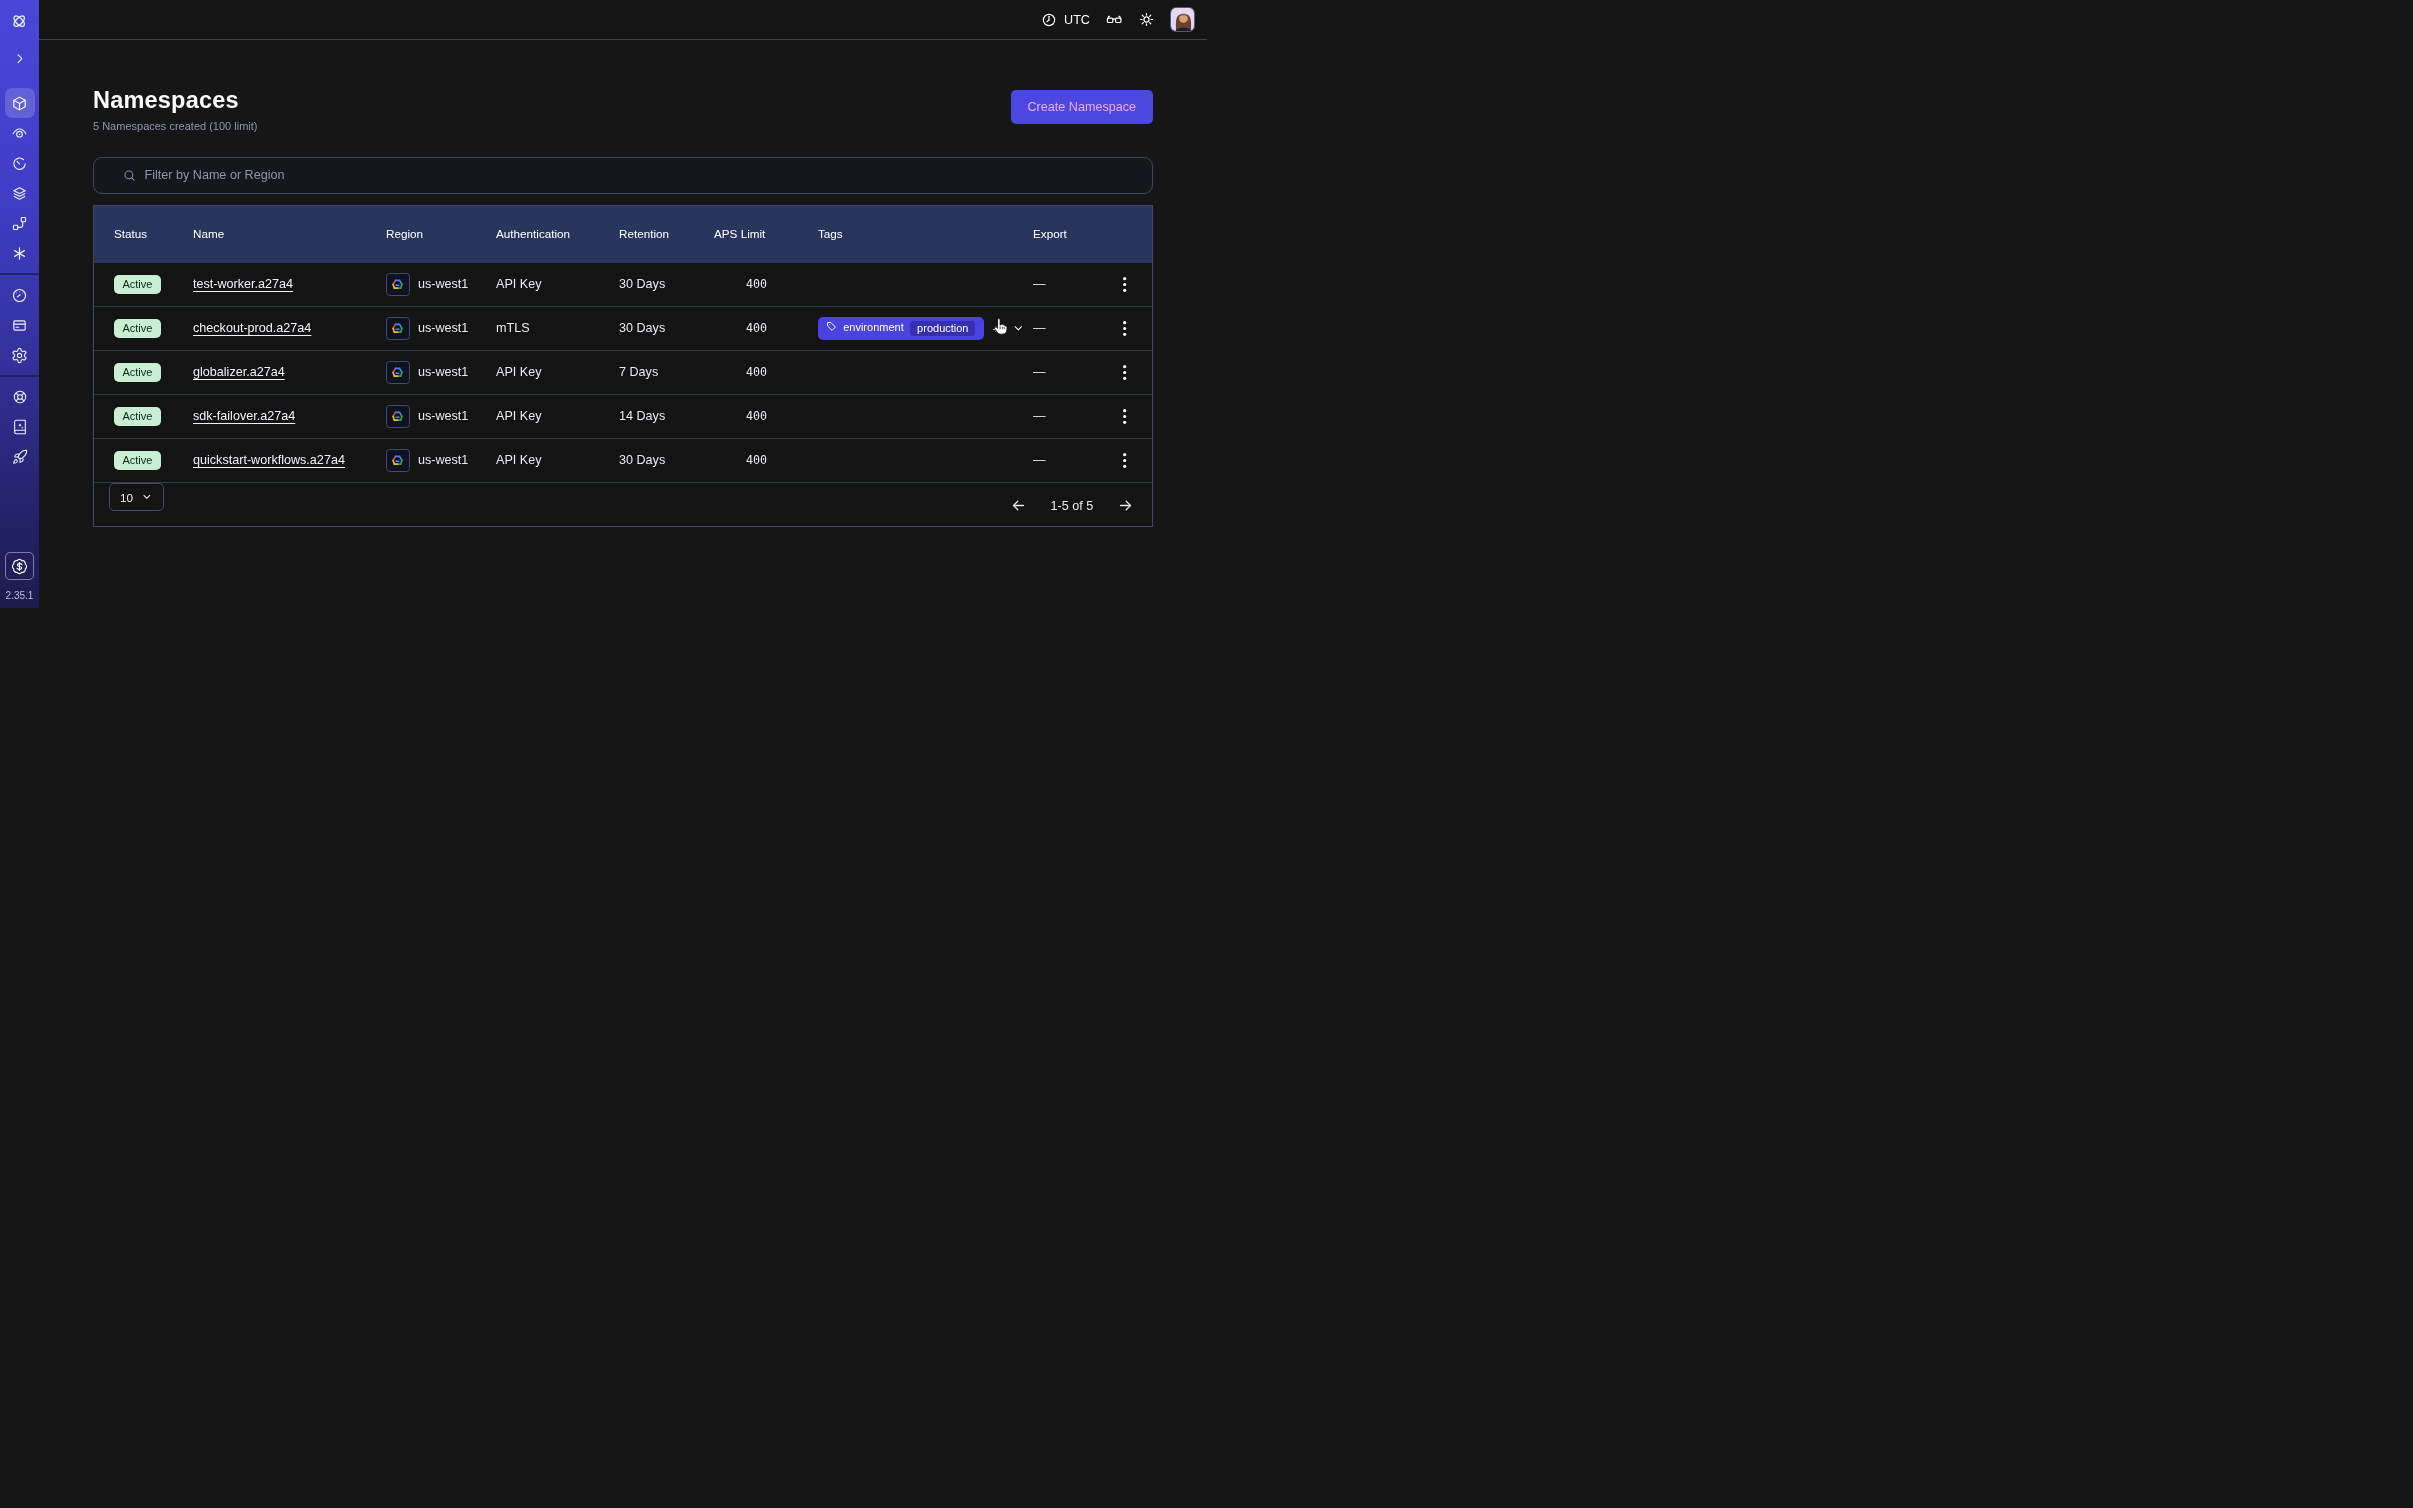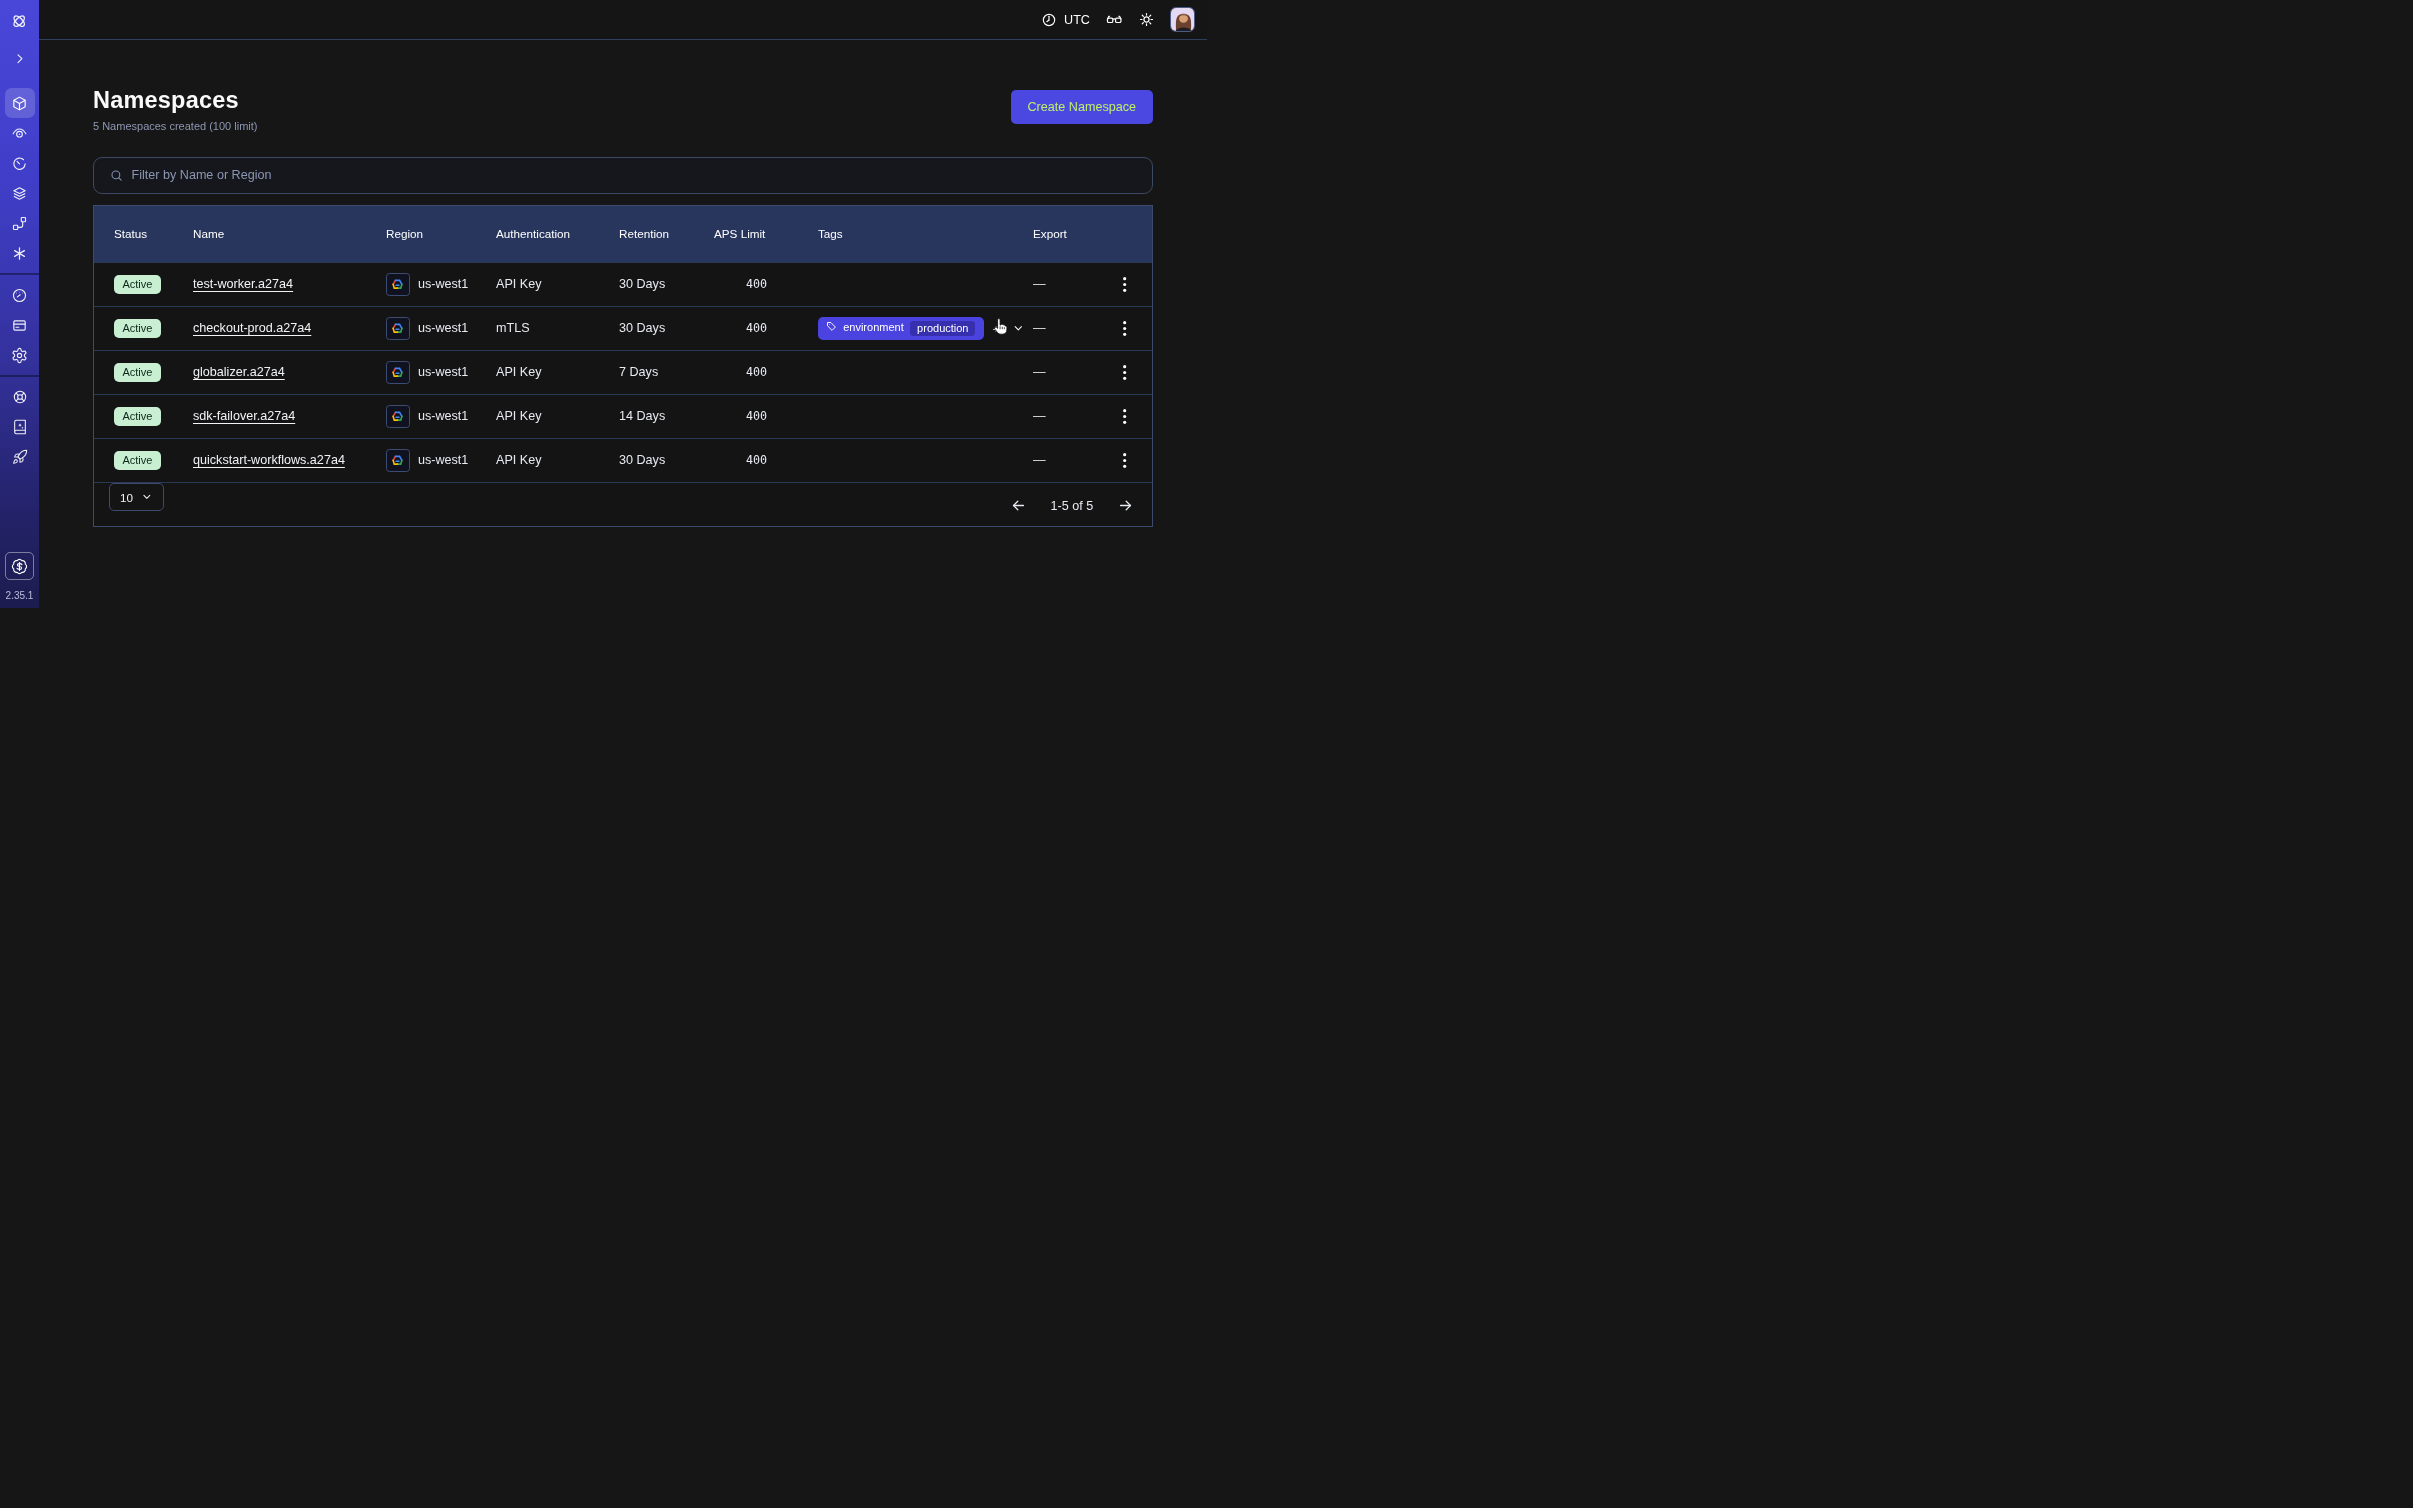--- a/index.html
+++ b/index.html
@@ -29,25 +29,25 @@
   .tz { display: flex; align-items: center; gap: 6.7px; color: #fff; font-size: 12.6px; cursor: pointer; }
   .topbar-icon { color: #fff; display: grid; place-items: center; cursor: pointer; }
   .avatar { width: 25px; height: 25px; border-radius: 5.9px; border: 1.7px solid #4c5b86; overflow: hidden; cursor: pointer; }
   .avatar svg { display: block; }
 
   .content { padding: 0 54px; }
 
   .title-row { margin-top: 47px; display: flex; justify-content: space-between; align-items: flex-start; }
   h1 { color: #fafafa; font-size: 23.5px; font-weight: 700; letter-spacing: 0.2px; }
   .subtitle { margin-top: 5.9px; color: #8e97b3; font-size: 11px; }
-  .create-btn { margin-top: 3.4px; height: 34px; padding: 0 17px; background: #4b48e1; color: #bef264;
+  .create-btn { margin-top: 3.4px; height: 34px; padding: 0 17px; background: #4b48e1; color: #f0abfc;
     border: none; border-radius: 5px; font-size: 12.6px; font-family: inherit; cursor: pointer; }
 
   .filter-wrap { margin-top: 25px; height: 37px; border: 0.8px solid #3c4964; border-radius: 9px;
-    display: flex; align-items: center; padding: 0 15px; gap: 7.5px; background: #15171c; }
+    display: flex; align-items: center; padding: 0 28px; gap: 7.5px; background: #15171c; }
   .filter-wrap svg { color: #7f8bab; flex: 0 0 auto; }
   .filter-input { flex: 1; background: transparent; border: none; outline: none; color: #e8eaf1; font-size: 12.6px; font-family: inherit; }
   .filter-input::placeholder { color: #8b96b3; }
 
   
   .table { margin-top: 11px; border: 0.8px solid #3d4a6d; }
   .trow { display: grid; grid-template-columns: 99px 193px 110px 123px 95px 94px 225px 67px 1fr; align-items: center; }
   .thead { background: #28365e; height: 56px; color: #fff; font-size: 11.7px; font-weight: 500; }
   .tbody-row { height: 44px; border-top: 0.8px solid #2c3956; color: #e8eaf1; font-size: 12.6px; background: #141414; }
   .c-status { padding-left: 20px; }

